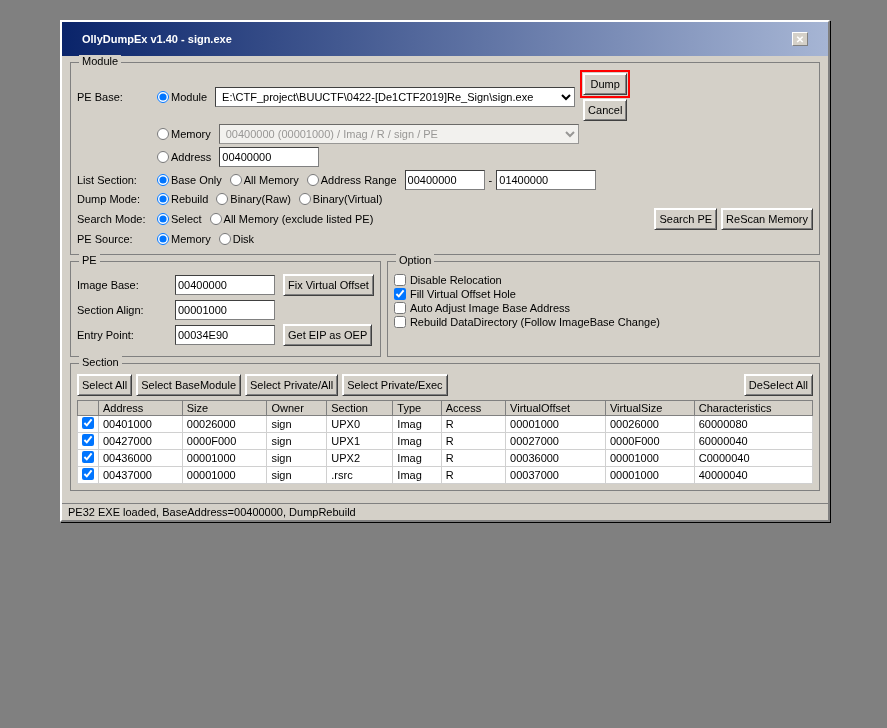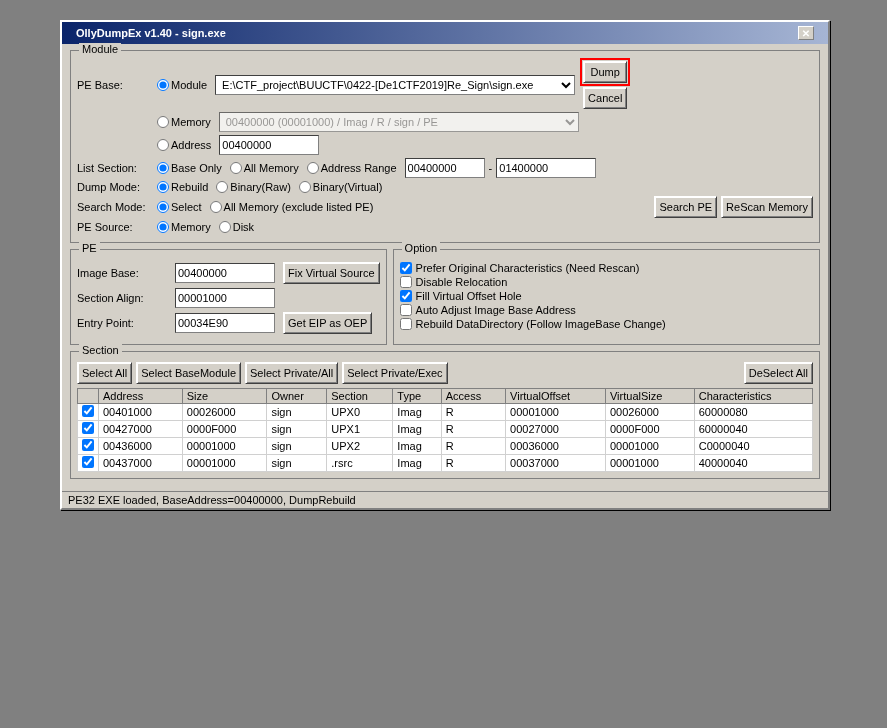--- a/index.html
+++ b/index.html
@@ -16,25 +16,25 @@
       width: 770px;
       background: #d4d0c8;
       border: 2px solid #fff;
       border-right-color: #808080;
       border-bottom-color: #808080;
       box-shadow: 1px 1px 0 #000;
     }
     .title-bar {
       background: linear-gradient(to right, #0a246a, #a6b5d4);
       color: #fff;
-      padding: 3px 14px;
+      padding: 3px 20px;
       display: flex;
       align-items: center;
       justify-content: space-between;
-      height: 22px;
+      height: 34px;
     }
     .title-bar-text {
       font-weight: bold;
       font-size: 11px;
     }
     .title-bar-close {
       background: #d4d0c8;
       border: 1px solid #fff;
       border-right-color: #808080;
       border-bottom-color: #808080;
@@ -311,42 +311,38 @@
     </div>
 
     <div class="pe-option-layout">
 
       <div class="group-box pe-box">
         <span class="group-box-title">PE</span>
 
         <div class="pe-entry-row" style="margin-top:8px;">
           <span style="min-width:90px;">Image Base:</span>
           <input type="text" class="input-medium" value="00400000" style="">
-          <button class="btn">Fix Virtual Source</button>
+          <button class="btn">Fix Virtual Offset</button>
         </div>
 
         <div class="pe-entry-row">
           <span style="min-width:90px;">Section Align:</span>
           <input type="text" class="input-medium" value="00001000" style="">
         </div>
 
         <div class="pe-entry-row">
           <span style="min-width:90px;">Entry Point:</span>
           <input type="text" class="input-medium" value="00034E90" style="">
           <button class="btn">Get EIP as OEP</button>
         </div>
       </div>
 
       <div class="group-box option-box">
         <span class="group-box-title">Option</span>
         <div style="margin-top:8px;">
-          <div class="checkbox-row">
-            <input type="checkbox" checked="" style="">
-            <span>Prefer Original Characteristics (Need Rescan)</span>
-          </div>
           <div class="checkbox-row">
             <input type="checkbox" style="">
             <span>Disable Relocation</span>
           </div>
           <div class="checkbox-row">
             <input type="checkbox" checked="" style="">
             <span>Fill Virtual Offset Hole</span>
           </div>
           <div class="checkbox-row">
             <input type="checkbox" style="">

